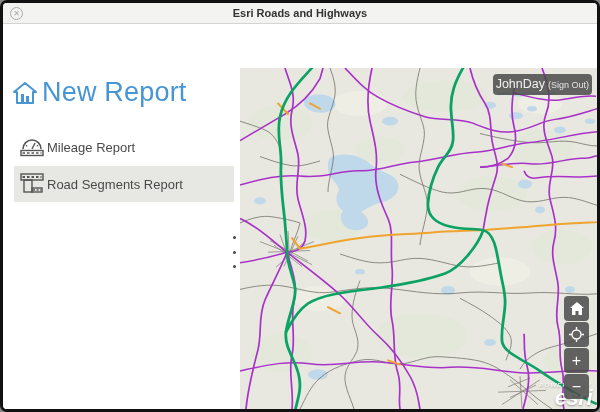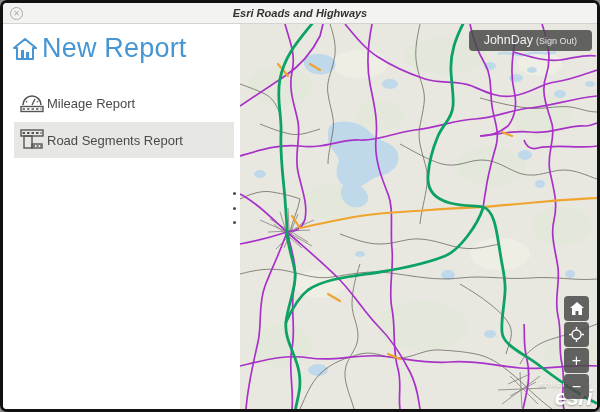--- a/index.html
+++ b/index.html
@@ -20,24 +20,23 @@
     border-bottom:1px solid #D4D4D2;position:relative;
   }
   .close-btn{
     position:absolute;left:7px;top:4px;width:13px;height:13px;
     border:1px solid #AAAAA8;border-radius:50%;color:#AAAAA8;
     font-size:8px;line-height:11px;text-align:center;cursor:default;
   }
   .win-title{
     text-align:center;font-size:11px;font-weight:bold;color:#333;
     line-height:21px;
-    font-style:italic;
-  }
-  
-  .content{flex:1;display:flex;position:relative;min-height:0;}
+  }
+  
+  .content{flex:1;display:flex;position:relative;min-height:0;margin-top:44px;}
   
   .sidebar{width:237px;flex:0 0 237px;background:#fff;position:relative;}
   .page-header{display:flex;align-items:center;gap:5px;padding:9px 0 0 10px;}
   .page-header svg{flex:0 0 auto;}
   .page-title{
     font-size:27px;font-weight:300;color:var(--accent_blue);
     margin:0;letter-spacing:.2px;
   }
   .report-list{margin-top:21px;}
   .report-item{
@@ -61,21 +60,21 @@
   .road-purple{stroke:var(--road_purple);stroke-width:1.7;fill:none;stroke-linejoin:round;}
   .road-green{stroke:var(--road_green);stroke-width:2.8;fill:none;stroke-linecap:round;stroke-linejoin:round;}
   .road-orange{stroke:var(--road_orange);stroke-width:2.2;fill:none;stroke-linecap:round;}
   .water{fill:var(--water);stroke:none;}
   .veg{fill:#E2E7D9;opacity:.8;}
   .cream{fill:#F0EEE6;opacity:.9;}
   
   .user-btn{
     position:absolute;top:6px;right:5px;z-index:6;
     background:var(--control_bg);border-radius:4px;color:#F2F2F2;
-    padding:3px 15px 4px;cursor:pointer;white-space:nowrap;
+    padding:3px 3px 4px;cursor:pointer;white-space:nowrap;
     display:flex;align-items:baseline;gap:3px;
   }
   .user-btn .uname{font-size:12.5px;}
   .user-btn .signout{font-size:9px;color:#E4E4E4;text-align:center;}
   
   .map-controls{
     position:absolute;right:8px;bottom:10px;z-index:6;
     display:flex;flex-direction:column;gap:1px;
   }
   .ctl-btn{

